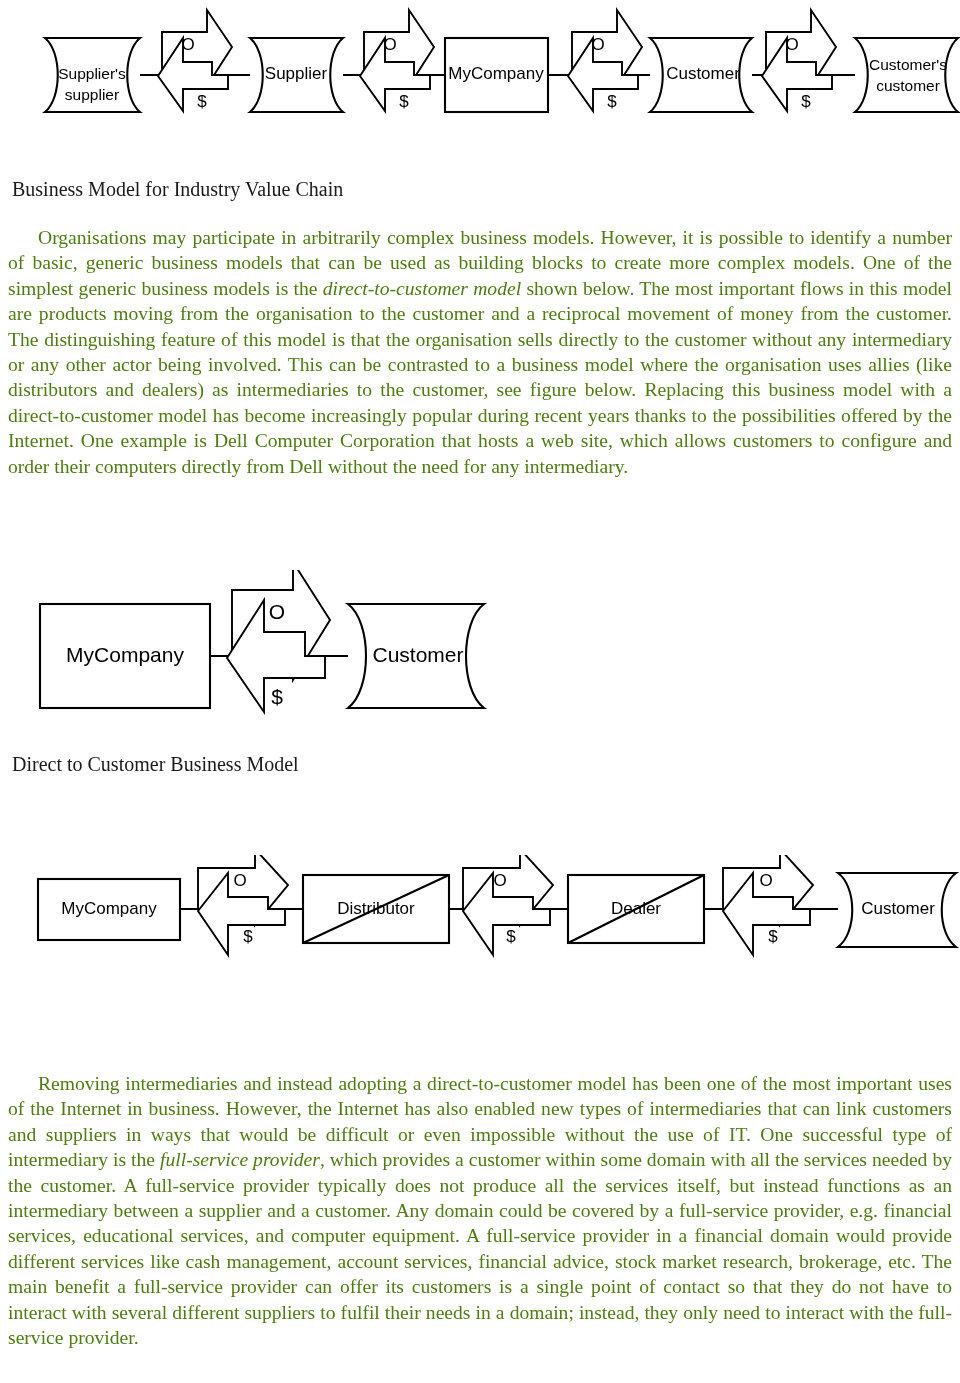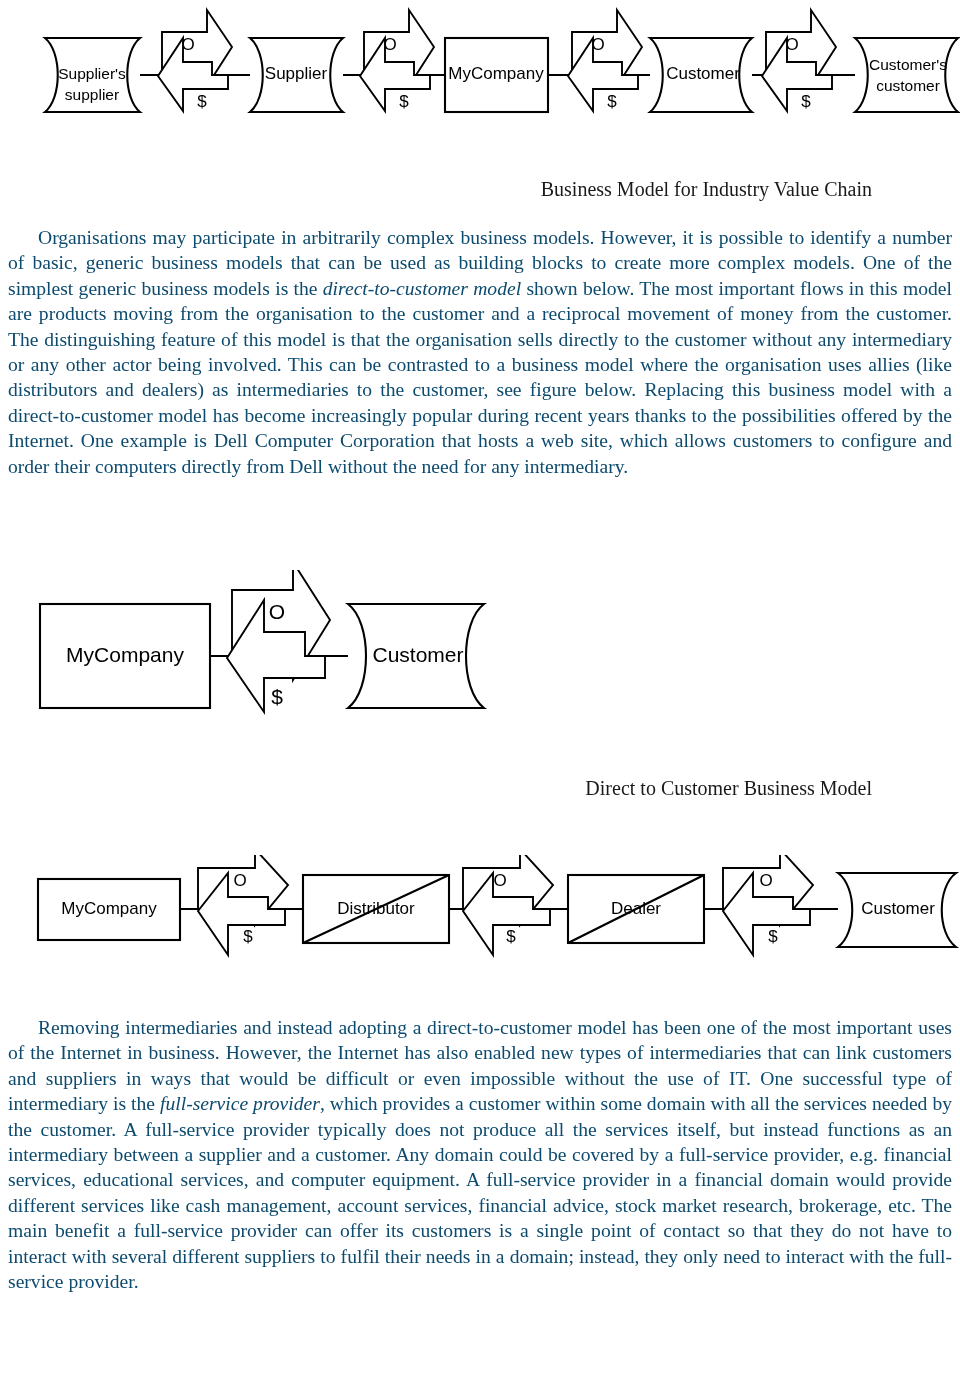--- a/index.html
+++ b/index.html
@@ -55,35 +55,36 @@
   .diag {
     stroke: #000000;
     stroke-width: 2.1;
     fill: none;
   }
 
   
   .caption {
     position: absolute;
     width: 872px;
-    text-align: right;
+    text-align: left;
     font-family: "Liberation Serif", "DejaVu Serif", serif;
     font-size: 20px;
     color: #1a1a1a;
+    padding-left: 12px;
   }
 
   
   .para {
     position: absolute;
     left: 8px;
     width: 944px;
     font-family: "Liberation Serif", "DejaVu Serif", serif;
     font-size: 19.6px;
     line-height: 25.4px;
-    color: #0c4a6e;
+    color: #4d7c0f;
     text-align: justify;
     text-indent: 30px;
     hyphens: none;
   }
   .para i { font-style: italic; }
 </style>
 </head>
 <body>
 
 <div class="page">
@@ -187,21 +188,21 @@
       </g>
 
       <g>
         <path class="shape thin" d="M 325 108 L 264 108 L 264 142 L 227 88 L 264 30 L 264 62 L 305 62 L 305 86 L 325 86 Z"></path>
         <text class="flow-letter" x="277" y="128" style="font-size:21px;">$</text>
       </g>
 
     </svg>
   </div>
 
-  <div class="caption" style="top:777px;">Direct to Customer Business Model</div>
+  <div class="caption" style="top:753px;">Direct to Customer Business Model</div>
 
   <div class="figure" style="top:855px;height:135px;">
     <svg width="960" height="135" viewBox="0 0 960 135" xmlns="http://www.w3.org/2000/svg">
 
       <line class="connector" x1="180" y1="54" x2="303" y2="54"></line>
       <line class="connector" x1="449" y1="54" x2="568" y2="54"></line>
       <line class="connector" x1="704" y1="54" x2="838" y2="54"></line>
 
       <g>
         <rect class="shape" x="38" y="24" width="142" height="61"></rect>
@@ -249,17 +250,17 @@
       </g>
       <g>
         <path class="shape thin" d="M 810 70 L 753 70 L 753 100 L 723 56 L 753 18 L 753 42 L 793 42 L 793 54 L 810 54 Z"></path>
         <text class="flow-letter" x="773" y="83">$</text>
       </g>
 
     </svg>
   </div>
 
 
-  <div class="para" style="top:1015px;font-family:Liberation Serif, serif;">
+  <div class="para" style="top:1071px;font-family:Liberation Serif, serif;">
     <span>Removing intermediaries and instead adopting a direct-to-customer model has been one of the most important uses of the Internet in business. However, the Internet has also enabled new types of intermediaries that can link customers and suppliers in ways that would be difficult or even impossible without the use of IT. One successful type of intermediary is the </span><i>full-service provider</i><span>, which provides a customer within some domain with all the services needed by the customer. A full-service provider typically does not produce all the services itself, but instead functions as an intermediary between a supplier and a customer. Any domain could be covered by a full-service provider, e.g. financial services, educational services, and computer equipment. A full-service provider in a financial domain would provide different services like cash management, account services, financial advice, stock market research, brokerage, etc. The main benefit a full-service provider can offer its customers is a single point of contact so that they do not have to interact with several different suppliers to fulfil their needs in a domain; instead, they only need to interact with the full-service provider.</span>
   </div>
 
 </div>
 
 </body></html>

